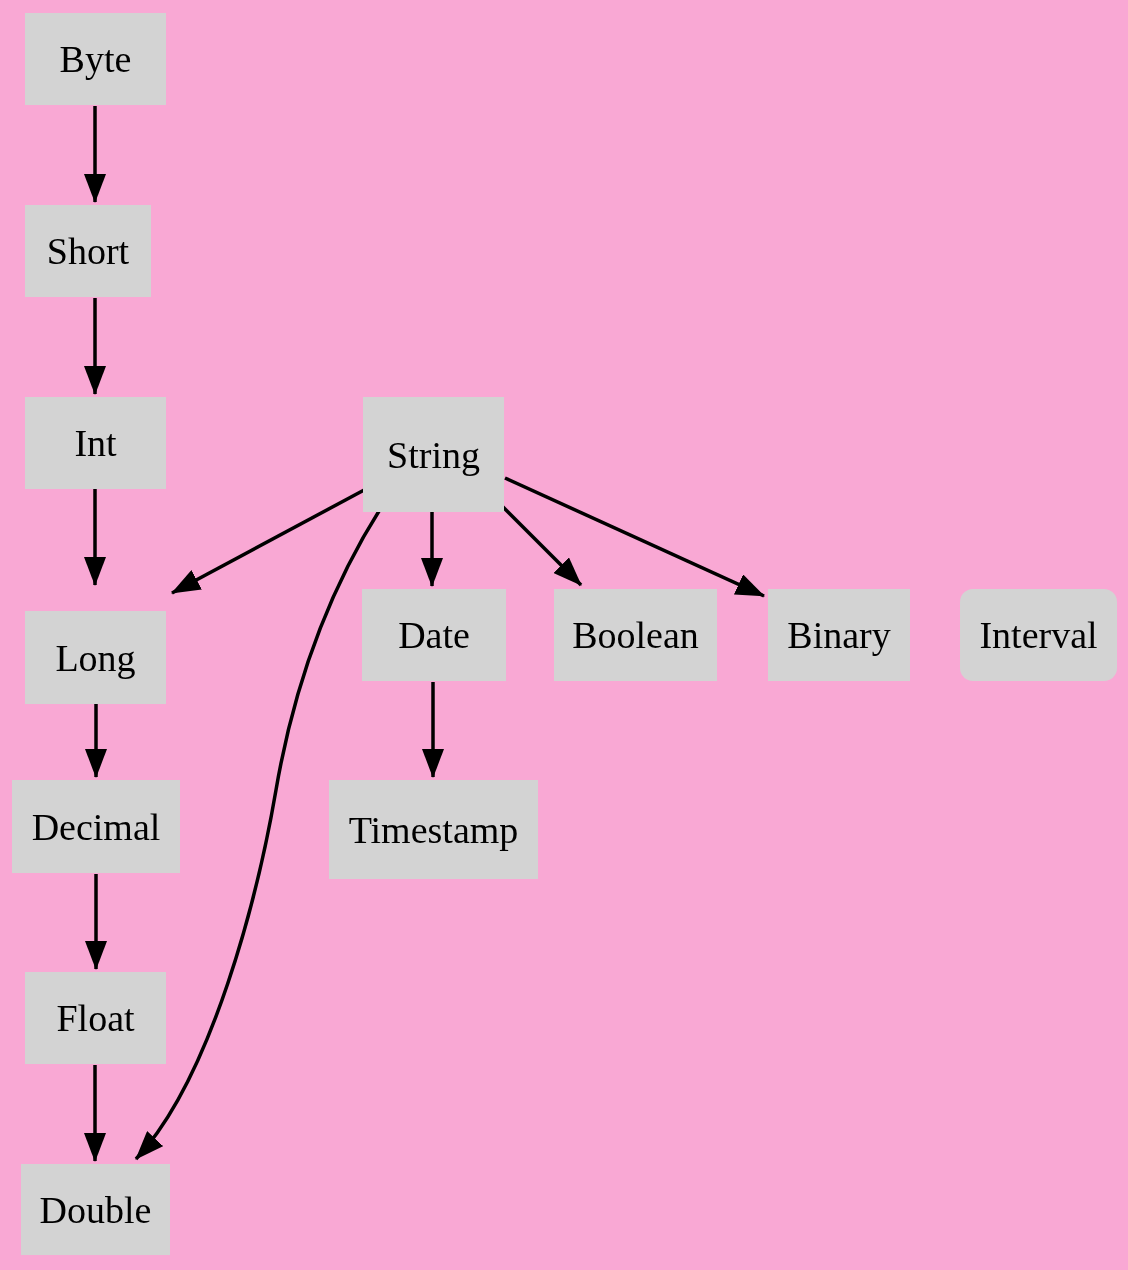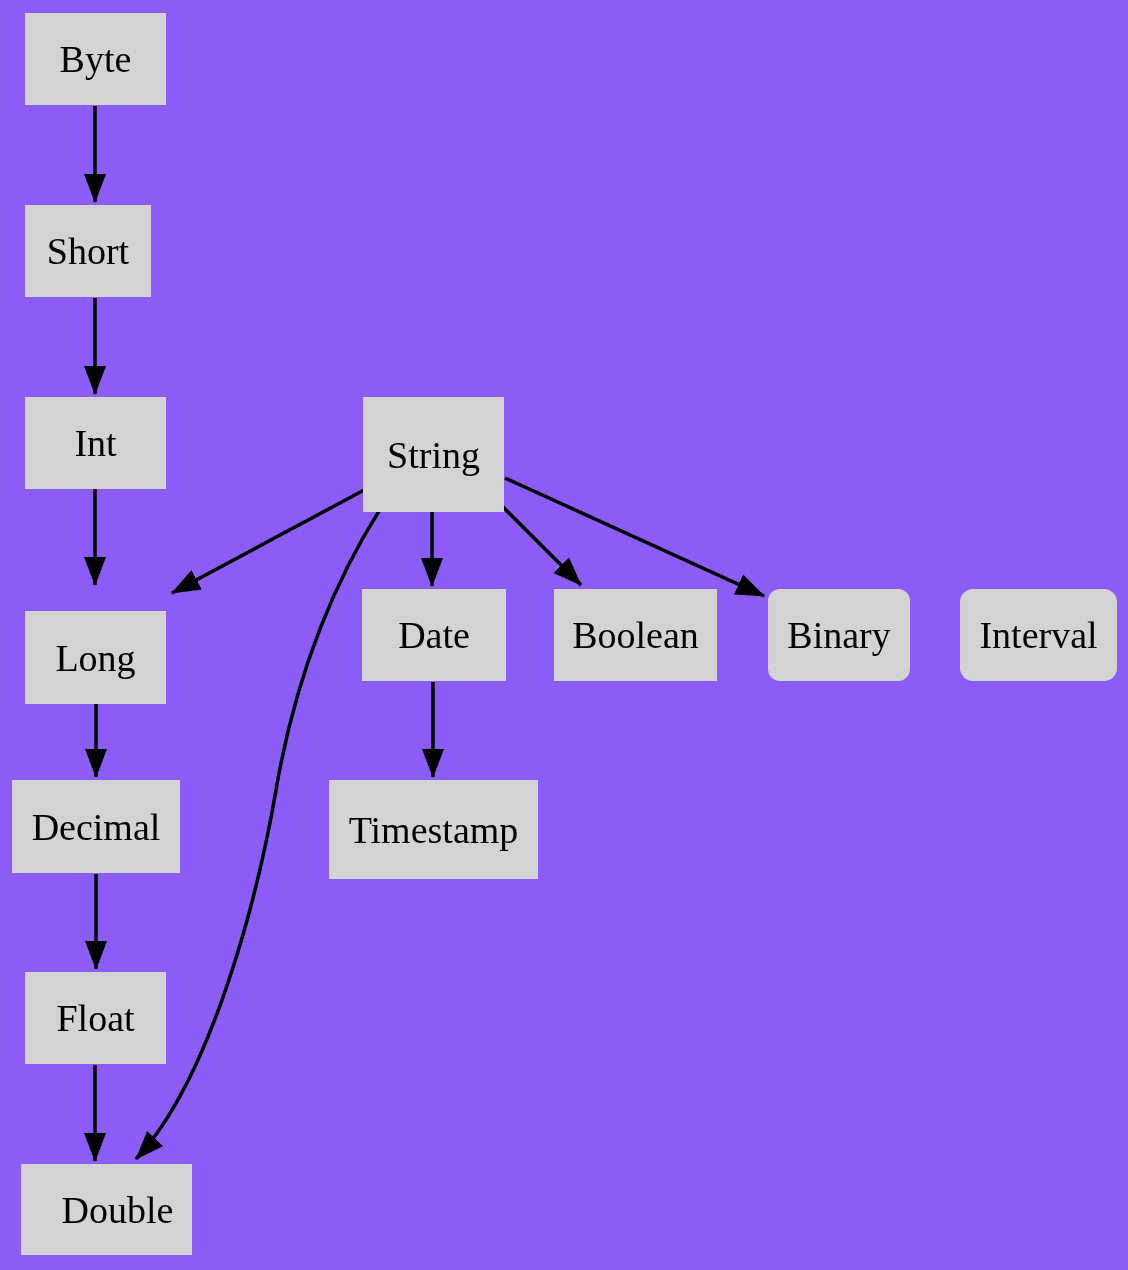--- a/index.html
+++ b/index.html
@@ -4,21 +4,21 @@
 <style>
   html, body {
     margin: 0;
     padding: 0;
     background: #ffffff;
   }
   #canvas {
     position: relative;
     width: 1128px;
     height: 1270px;
-    background: #8b5cf6;
+    background: #f9a8d4;
     font-family: "Liberation Serif", "DejaVu Serif", serif;
     overflow: hidden;
   }
   #edge-layer {
     position: absolute;
     left: 0;
     top: 0;
     width: 1128px;
     height: 1270px;
   }
@@ -65,20 +65,20 @@
     <path class="edge" d="M433,682 L433,777" marker-end="url(#arrow)"></path>
   </svg>
 
   <div class="node" style="left:25px;  top:13px;   width:141px; height:92px;">Byte</div>
   <div class="node" style="left:25px;  top:205px;  width:126px; height:92px;">Short</div>
   <div class="node" style="left:25px;  top:397px;  width:141px; height:92px;">Int</div>
   <div class="node" style="left:363px; top:397px;  width:141px; height:115px;">String</div>
   <div class="node" style="left:25px;  top:588px;  width:141px; height:93px;margin-top:23px;">Long</div>
   <div class="node" style="left:362px; top:589px;  width:144px; height:92px;text-align:right;">Date</div>
   <div class="node" style="left:554px; top:589px;  width:163px; height:92px;">Boolean</div>
-  <div class="node" style="left:768px; top:589px;  width:142px; height:92px;border-radius:12px;">Binary</div>
+  <div class="node" style="left:768px; top:589px;  width:142px; height:92px;">Binary</div>
   <div class="node" style="left:960px; top:589px;  width:157px; height:92px;border-radius:13px;">Interval</div>
   <div class="node" style="left:12px;  top:780px;  width:168px; height:93px;">Decimal</div>
   <div class="node" style="left:329px; top:780px;  width:209px; height:99px;">Timestamp</div>
   <div class="node" style="left:25px;  top:972px;  width:141px; height:92px;">Float</div>
-  <div class="node" style="left:21px;  top:1164px; width:149px; height:91px;padding-left:22px;">Double</div>
+  <div class="node" style="left:21px;  top:1164px; width:149px; height:91px;">Double</div>
 
 </div>
 
 </body></html>

